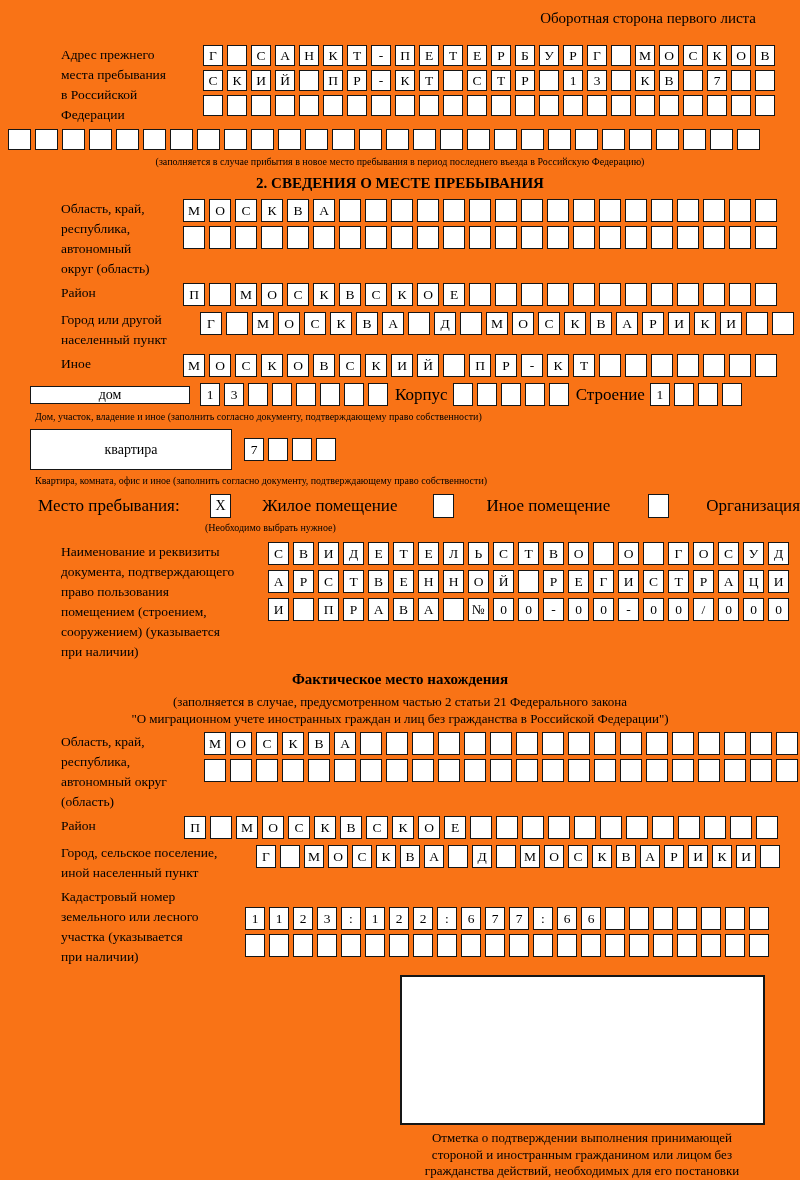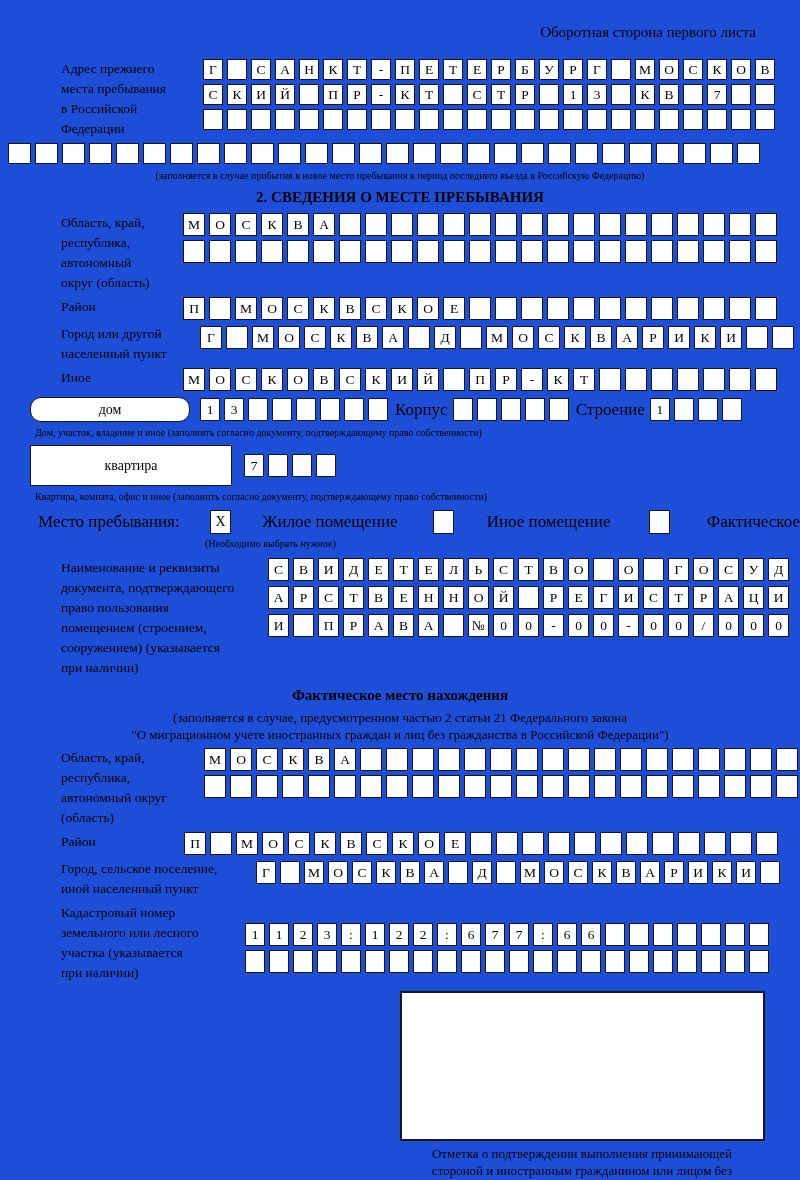--- a/index.html
+++ b/index.html
@@ -2,21 +2,21 @@
 <html><head>
 <meta charset="utf-8">
 <style>
   * { margin:0; padding:0; box-sizing:border-box; }
   html,body { background:#ffffff; }
   body {
     width:800px; height:1180px;
     font-family:"Liberation Serif","DejaVu Serif",serif;
     color:#000;
   }
-  .page { position:relative; width:800px; height:1180px; overflow:hidden; padding-top:24px; background:#1d4ed8; }
+  .page { position:relative; width:800px; height:1180px; overflow:hidden; padding-top:10px; background:#f97316; }
 
   .header-note { text-align:right; padding-right:44px; font-size:15px; }
 
   
   .boxrow { display:flex; gap:4px; }
   .cell {
     display:inline-flex; align-items:center; justify-content:center;
     border:1.5px solid #161616; height:23px; flex:0 0 auto;
     font-size:13.5px; line-height:1; background:#fff;
   }
@@ -334,21 +334,21 @@
         <span class="cell"></span>
         <span class="cell"></span>
         <span class="cell"></span>
         <span class="cell"></span>
         <span class="cell"></span>
         <span class="cell"></span>
       </div>
   </div>
 
   <div class="inline-row" style="margin-top:6px;">
-    <span class="named-box" style="width:160px;height:25px;border-radius:11px;">дом</span>
+    <span class="named-box" style="width:160px;height:18px;">дом</span>
     <span style="width:10px;"></span>
     <span class="boxrow bw20">
         <span class="cell">1</span>
         <span class="cell">3</span>
         <span class="cell"></span>
         <span class="cell"></span>
         <span class="cell"></span>
         <span class="cell"></span>
         <span class="cell"></span>
         <span class="cell"></span>
@@ -393,21 +393,21 @@
     <span class="checkbox">X</span>
     <span style="width:10px;"></span>
     <span class="inline-label">Жилое помещение</span>
     <span style="width:16px;"></span>
     <span class="checkbox"></span>
     <span style="width:12px;"></span>
     <span class="inline-label">Иное помещение</span>
     <span style="width:20px;"></span>
     <span class="checkbox"></span>
     <span style="width:18px;"></span>
-    <span class="inline-label">Фактическое</span>
+    <span class="inline-label">Организация</span>
   </div>
   <div class="caption" style="margin-left:205px; margin-top:2px;">(Необходимо выбрать нужное)</div>
 
   <div class="frow" style="margin-top:7px;">
     <div class="flabel lw207">Наименование и реквизиты
 документа, подтверждающего
 право пользования
 помещением (строением,
 сооружением) (указывается
 при наличии)</div>

